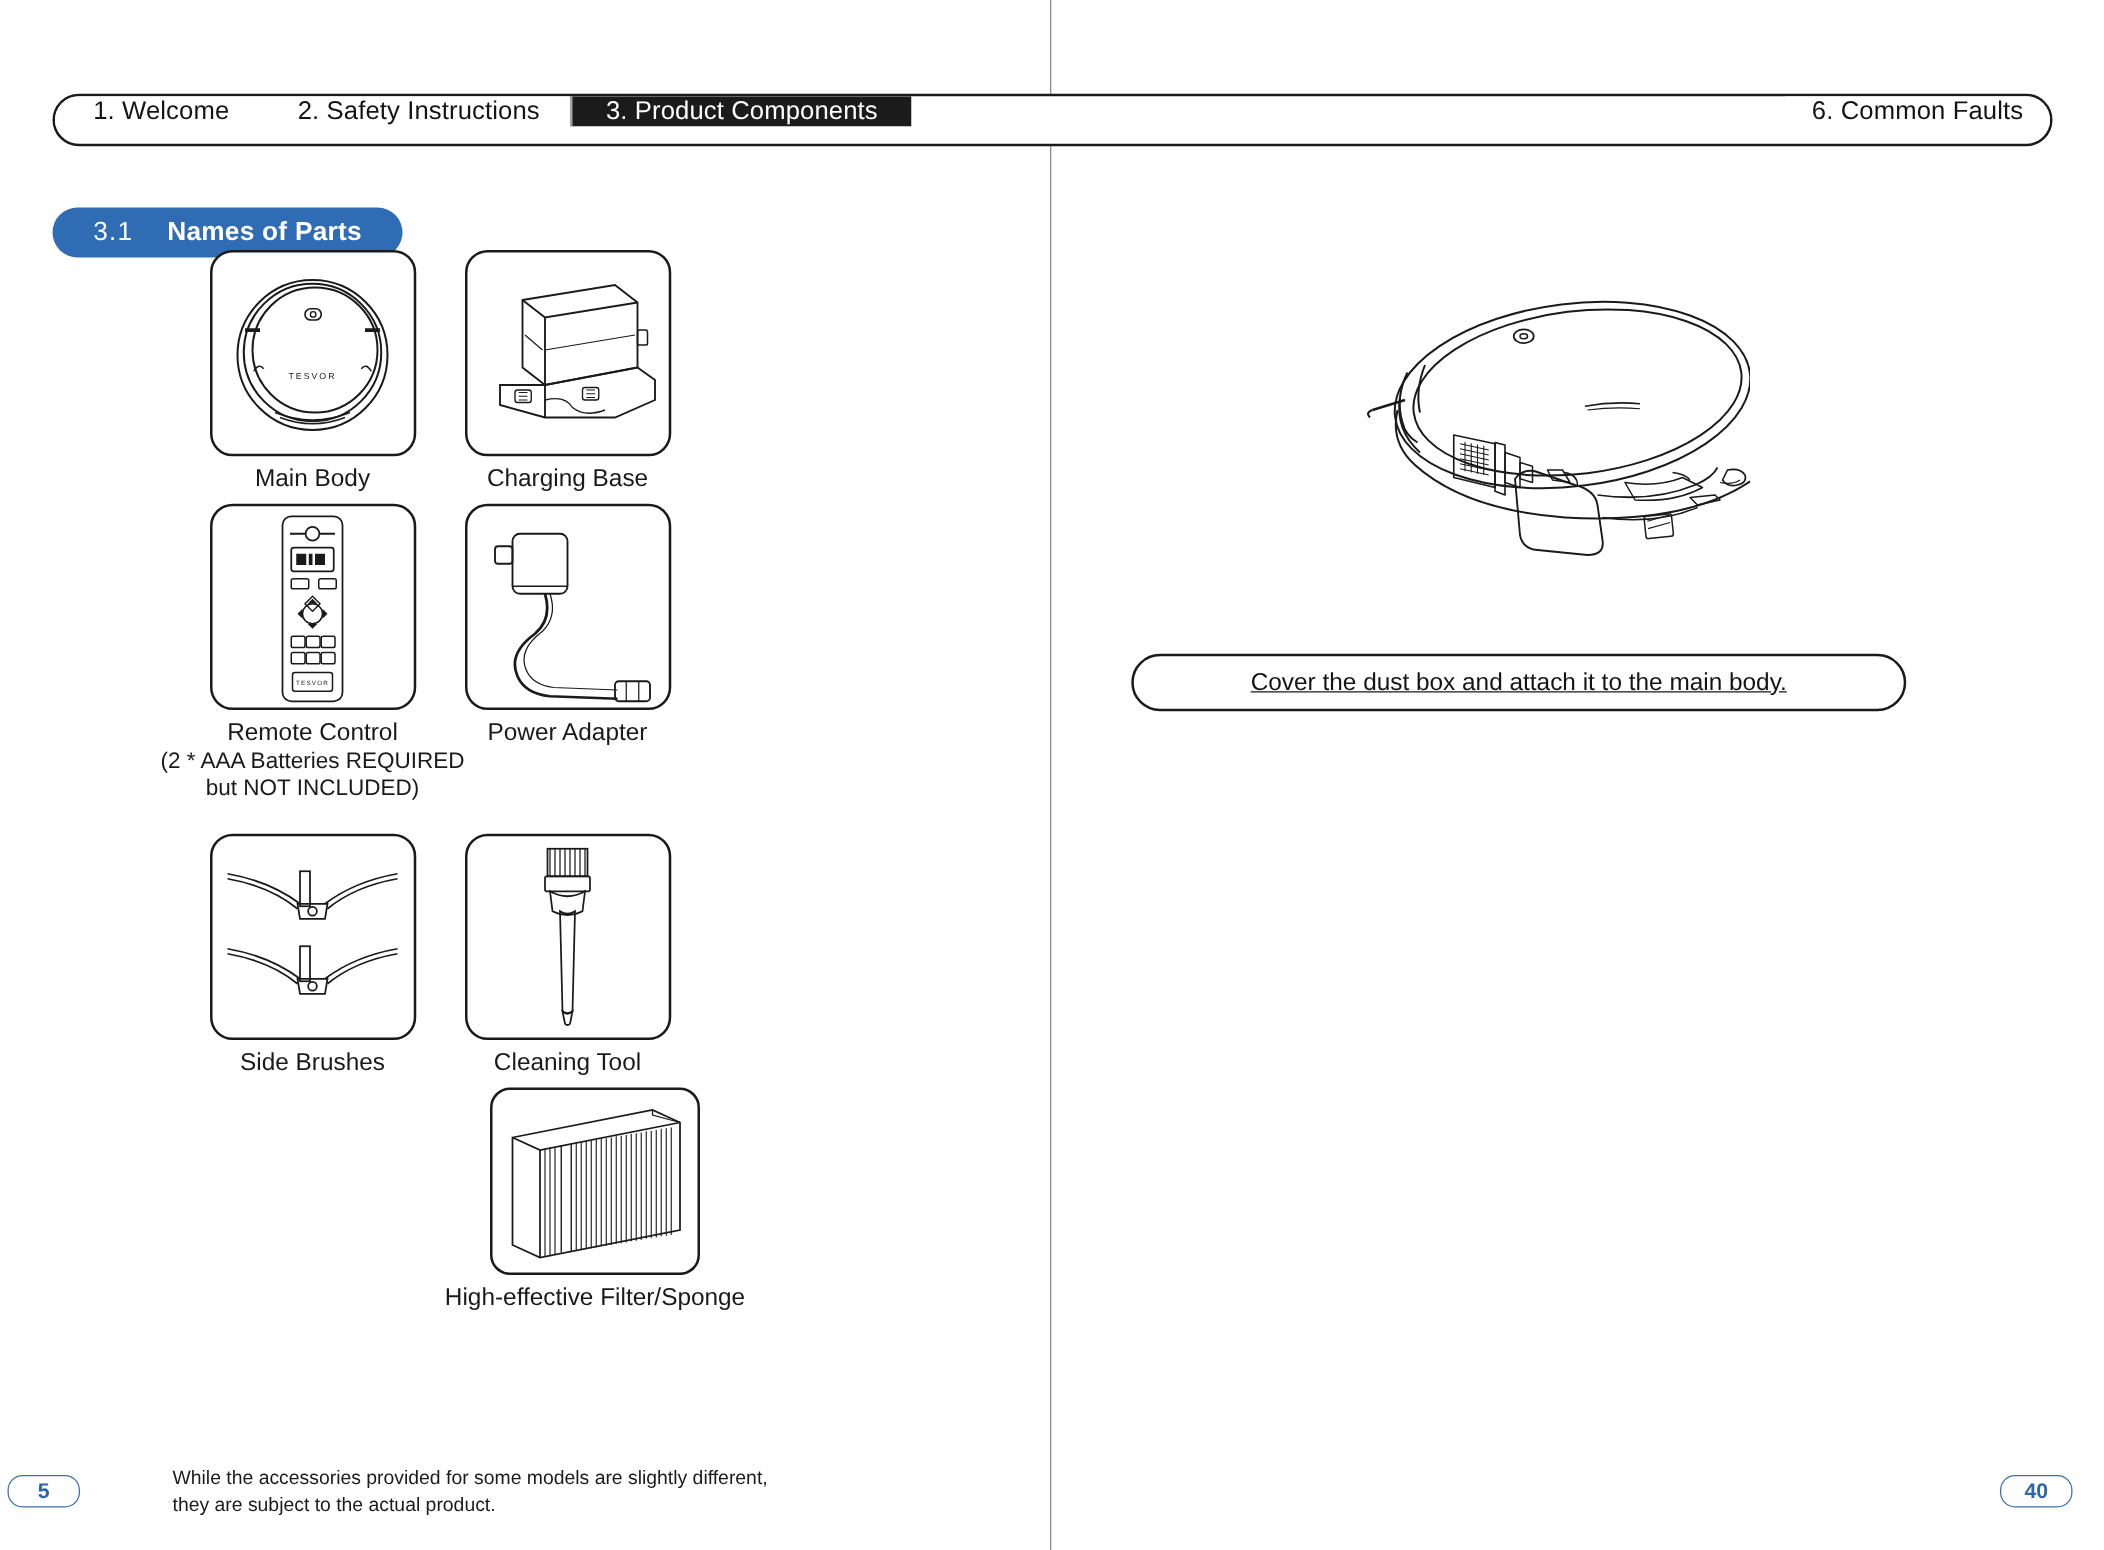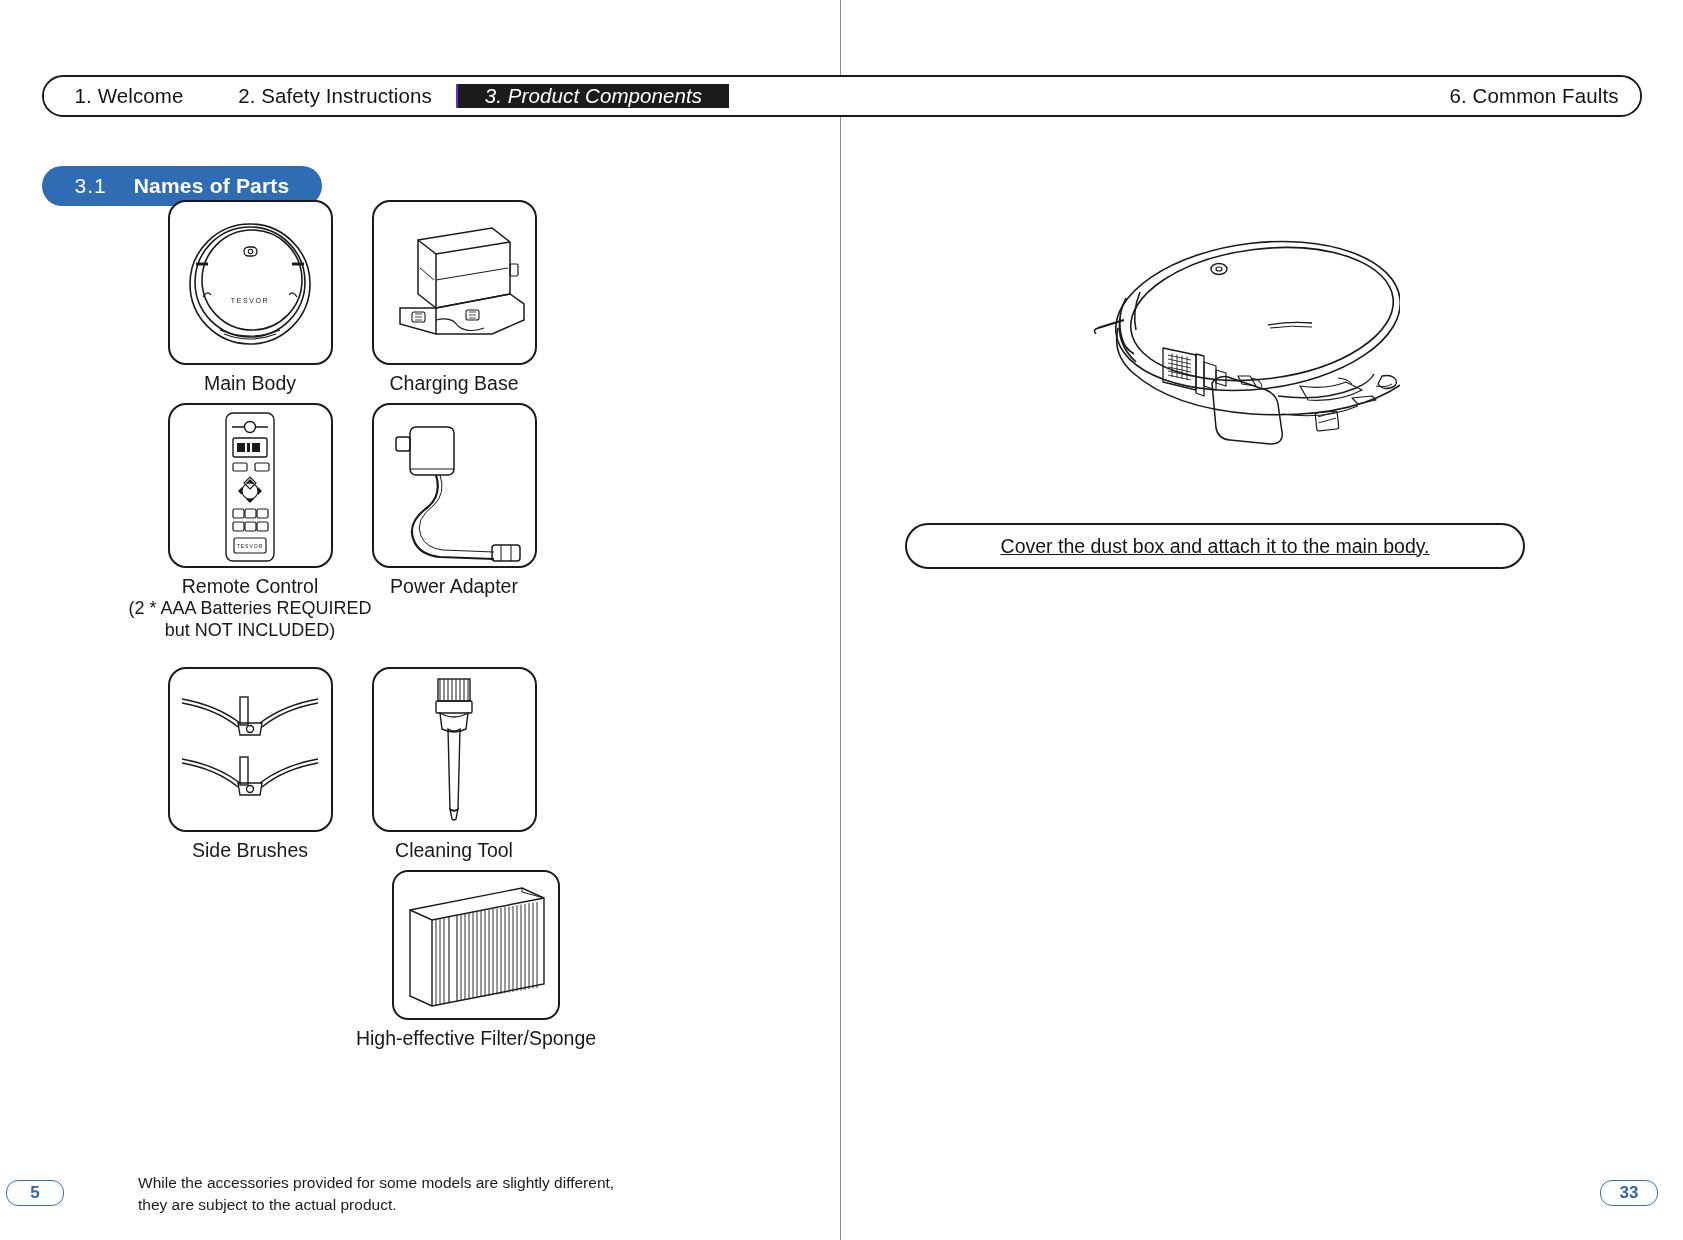--- a/index.html
+++ b/index.html
@@ -11,29 +11,29 @@
   }
 
   
   .spine{position:absolute;left:840px;top:0;width:1px;height:1240px;background:#8a8a8a;}
 
   
   .tabbar{
     position:absolute;left:42px;top:75px;width:1600px;height:42px;
     border:2px solid #1a1a1a;border-radius:21px;
     box-sizing:border-box;background:#fff;
-    display:flex;align-items:center;overflow:hidden;
+    display:flex;align-items:flex-start;overflow:hidden;
   }
   .tab{
     display:flex;align-items:center;justify-content:center;
     font-size:20.5px;letter-spacing:.1px;white-space:nowrap;
     padding:0 12px;box-sizing:border-box;
     background:#fff;color:#141414;
   }
-  .tab.sep{border-left:2px solid #6d28d9;font-style:italic;}
+  .tab.sep{border-left:2px solid #a3a3a3;}
   .tab.active{background:#1b1b1b;color:#ffffff;}
   .tab.flex{flex:1 1 auto;}
 
   
   .section-pill{
     position:absolute;left:42px;top:166px;width:280px;height:40px;
     background:#2f6cb3;border-radius:20px;
     display:flex;align-items:center;justify-content:center;gap:27px;
     color:#fff;
   }
@@ -287,21 +287,21 @@
     </div>
   </div>
 </div>
 
 <div class="footnote">
   <div>While the accessories provided for some models are slightly different,</div>
   <div>they are subject to the actual product.</div>
 </div>
 
 <div class="pagenum left">5</div>
-<div class="pagenum right">33</div>
+<div class="pagenum right">40</div>
 
 <div class="hero">
   <svg width="400" height="250" viewBox="0 0 400 250">
     <g fill="none" stroke="#1a1a1a" stroke-width="1.6" stroke-linejoin="round">
 
       <ellipse cx="258" cy="116" rx="143" ry="73" transform="rotate(-7 258 116)"></ellipse>
       <ellipse cx="262" cy="114" rx="132" ry="65" transform="rotate(-7 262 114)"></ellipse>
 
       <path d="M118 128 q-6 26 14 44 q40 36 120 42 q110 6 160 -38" stroke-width="1.6"></path>
       <path d="M120 118 q-4 26 16 44"></path>

